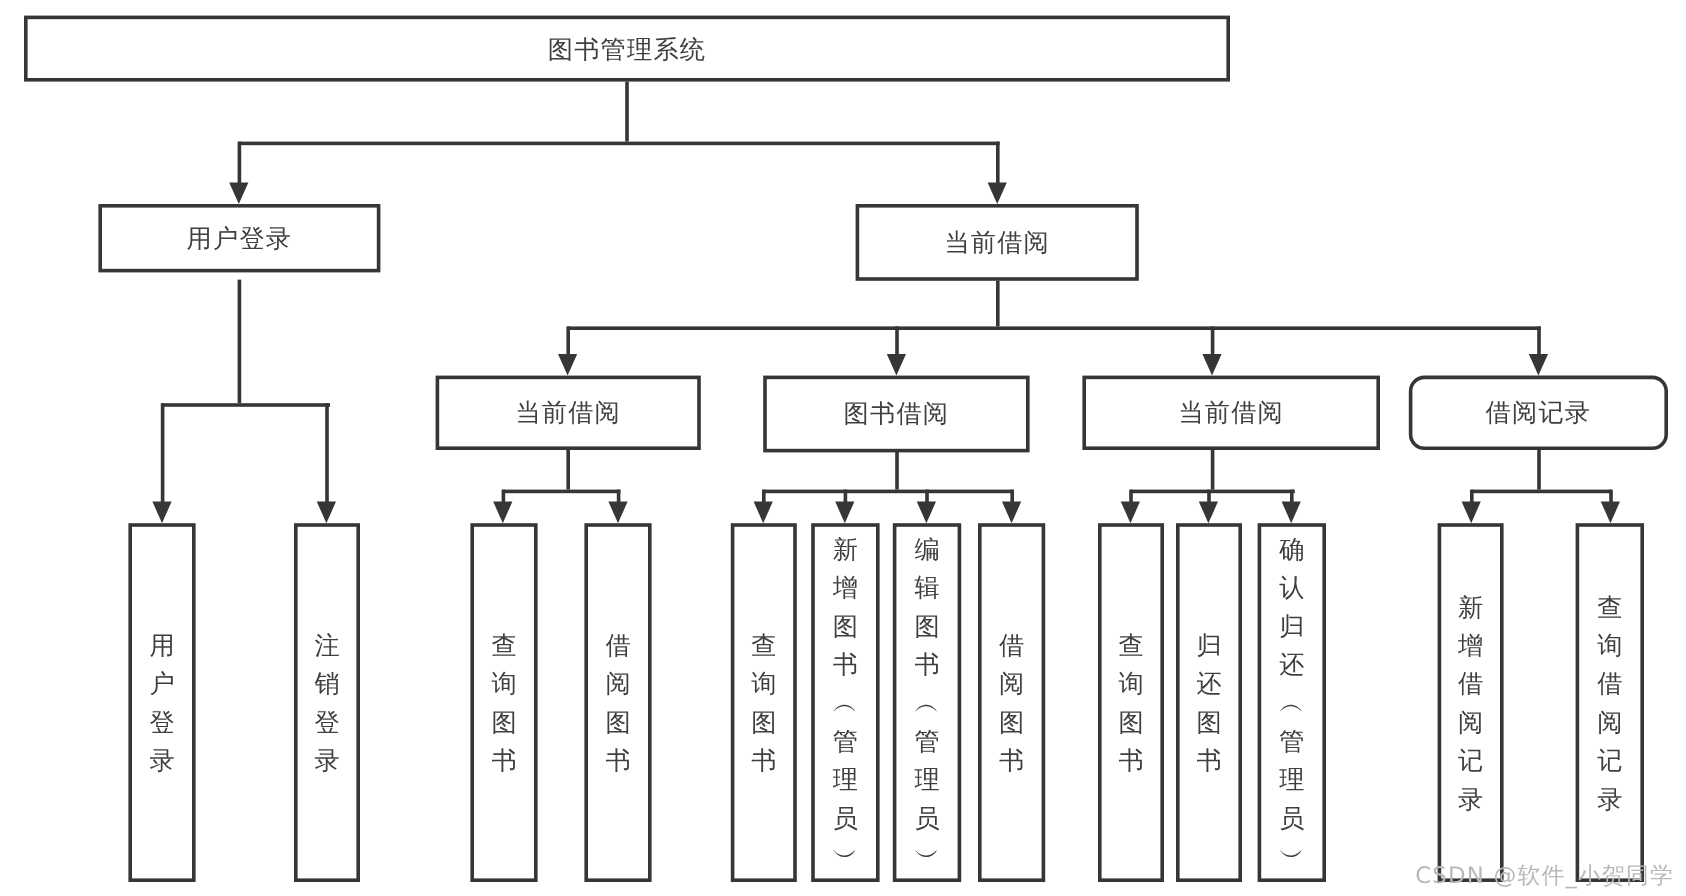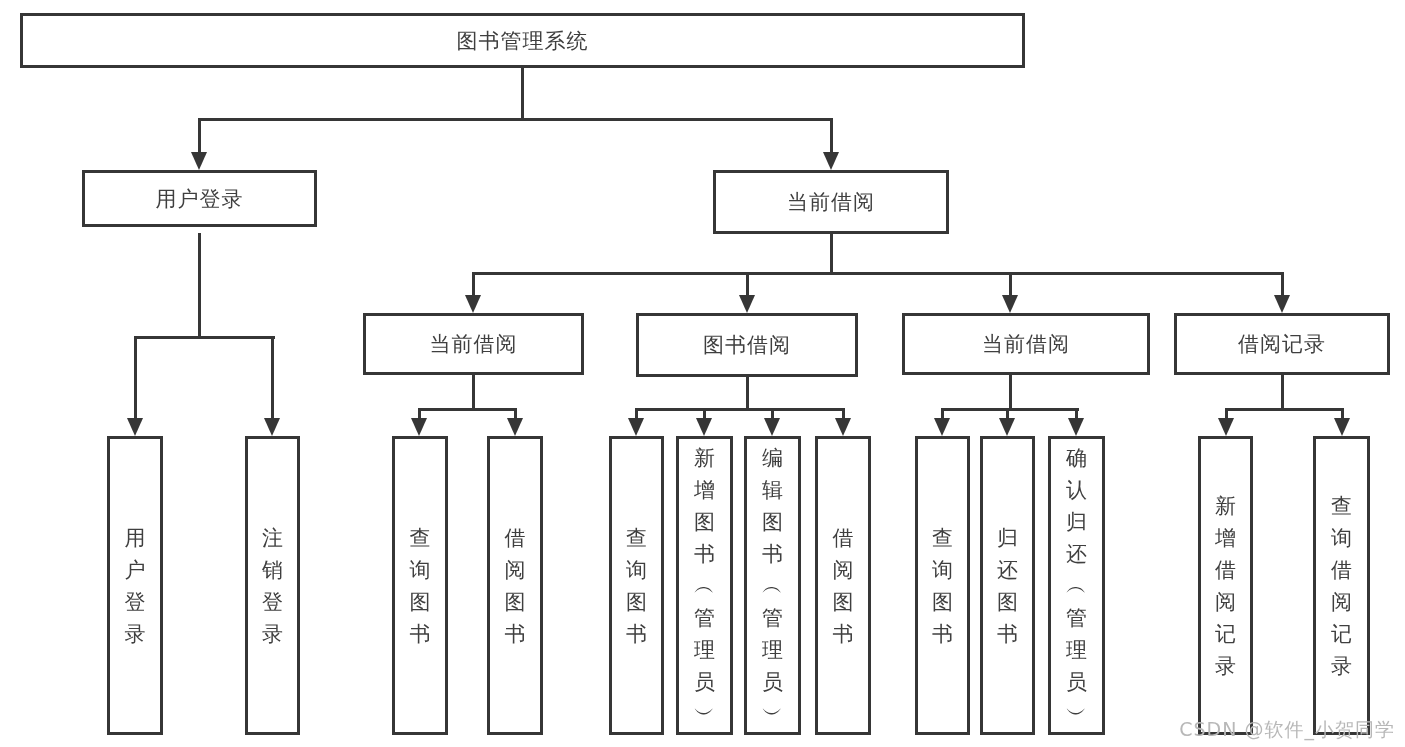--- a/index.html
+++ b/index.html
@@ -75,21 +75,21 @@
 
   <div class="node" style="left:363px;top:313px;width:221px;height:62px;">
     <span>当前借阅</span>
   </div>
   <div class="node" style="left:636px;top:313px;width:222px;height:64px;">
     <span>图书借阅</span>
   </div>
   <div class="node" style="left:902px;top:313px;width:248px;height:62px;">
     <span>当前借阅</span>
   </div>
-  <div class="node" style="left:1174px;top:313px;width:216px;height:62px;">
+  <div class="node" style="left:1174px;top:313px;width:216px;height:62px;border-radius:13px;">
     <span>借阅记录</span>
   </div>
 
   <div class="vl" style="left:472px;top:375px;height:33px;"></div>
   <div class="hl" style="left:419px;top:408px;width:98px;"></div>
   <div class="vl" style="left:418px;top:408px;height:12px;"></div>
   <div class="ah" style="left:411px;top:418px;"></div>
   <div class="vl" style="left:514px;top:408px;height:12px;"></div>
   <div class="ah" style="left:507px;top:418px;"></div>
 

